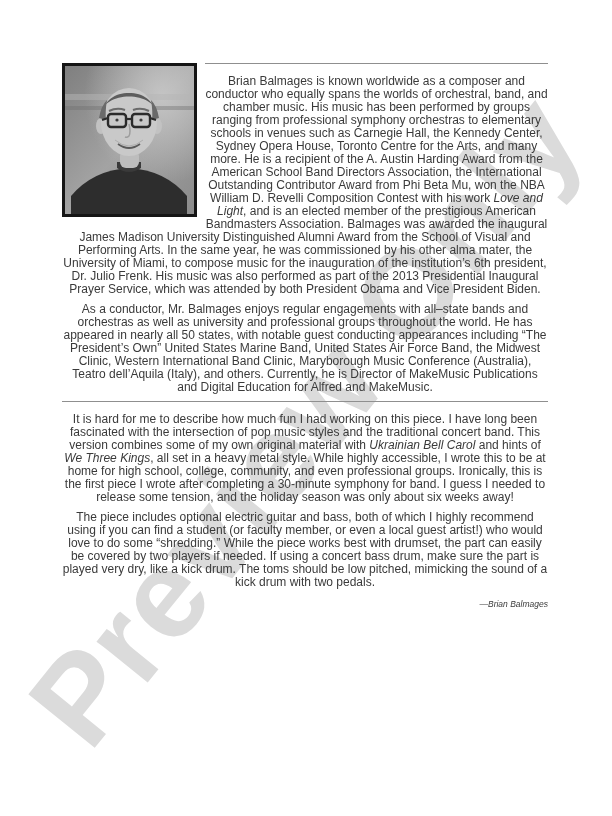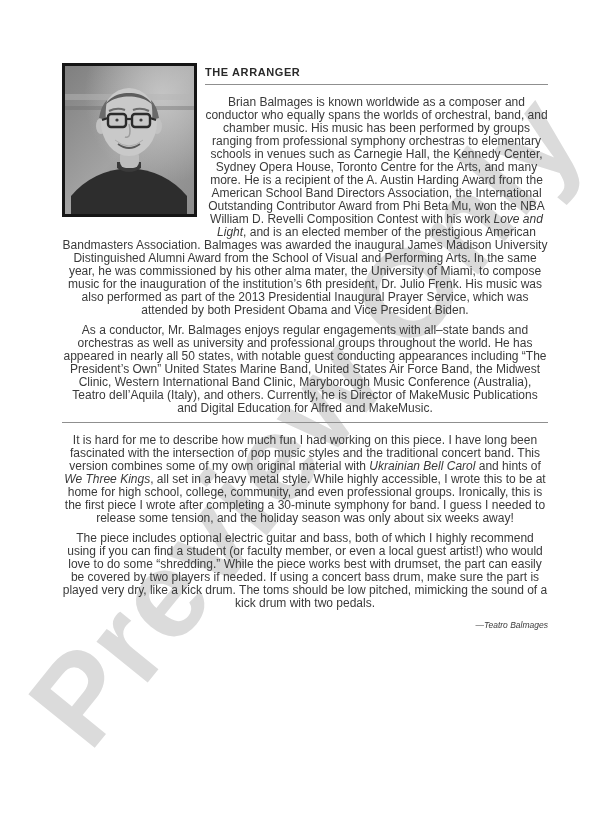--- a/index.html
+++ b/index.html
@@ -123,27 +123,26 @@
         <circle cx="52" cy="54" r="1.6" fill="#3c3c3c"></circle>
         <circle cx="76" cy="54" r="1.6" fill="#3c3c3c"></circle>
 
         <path d="M64,58 q2,8 0,12 q-2,2 -4,1" stroke="#9d9d9d" stroke-width="1.5" fill="none"></path>
 
         <path d="M53,78 q11,8 22,0" stroke="#5a5a5a" stroke-width="1.8" fill="none"></path>
         <path d="M50,74 q14,12 28,0" stroke="#aeaeae" stroke-width="1" fill="none"></path>
       </svg>
     </div>
 
-    <h2 class="first">THE ARRANGER</h2>
     <hr class="rule">
 
     <p class="body"><span>Brian Balmages is known worldwide as a composer and conductor who equally spans the worlds of orchestral, band, and chamber music. His music has been performed by groups ranging from professional symphony orchestras to elementary schools in venues such as Carnegie Hall, the Kennedy Center, Sydney Opera House, Toronto Centre for the Arts, and many more. He is a recipient of the A. Austin Harding Award from the American School Band Directors Association, the International Outstanding Contributor Award from Phi Beta Mu, won the NBA William D. Revelli Composition Contest with his work </span><i>Love and Light</i><span>, and is an elected member of the prestigious American Bandmasters Association. Balmages was awarded the inaugural James Madison University Distinguished Alumni Award from the School of Visual and Performing Arts. In the same year, he was commissioned by his other alma mater, the University of Miami, to compose music for the inauguration of the institution’s 6th president, Dr. Julio Frenk. His music was also performed as part of the 2013 Presidential Inaugural Prayer Service, which was attended by both President Obama and Vice President Biden.</span></p>
     <p class="body"><span>As a conductor, Mr. Balmages enjoys regular engagements with all–state bands and orchestras as well as university and professional groups throughout the world. He has appeared in nearly all 50 states, with notable guest conducting appearances including “The President’s Own” United States Marine Band, United States Air Force Band, the Midwest Clinic, Western International Band Clinic, Maryborough Music Conference (Australia), Teatro dell’Aquila (Italy), and others. Currently, he is Director of MakeMusic Publications and Digital Education for Alfred and MakeMusic.</span></p>
 
     <hr class="rule">
 
     <p class="body"><span>It is hard for me to describe how much fun I had working on this piece. I have long been fascinated with the intersection of pop music styles and the traditional concert band. This version combines some of my own original material with </span><i>Ukrainian Bell Carol</i><span> and hints of </span><i>We Three Kings</i><span>, all set in a heavy metal style. While highly accessible, I wrote this to be at home for high school, college, community, and even professional groups. Ironically, this is the first piece I wrote after completing a 30-minute symphony for band. I guess I needed to release some tension, and the holiday season was only about six weeks away!</span></p>
     <p class="body"><span>The piece includes optional electric guitar and bass, both of which I highly recommend using if you can find a student (or faculty member, or even a local guest artist!) who would love to do some “shredding.” While the piece works best with drumset, the part can easily be covered by two players if needed. If using a concert bass drum, make sure the part is played very dry, like a kick drum. The toms should be low pitched, mimicking the sound of a kick drum with two pedals.</span></p>
 
-    <div class="attribution">—Teatro Balmages</div>
+    <div class="attribution">—Brian Balmages</div>
 
   </div>
 </div>
 
 </body></html>

